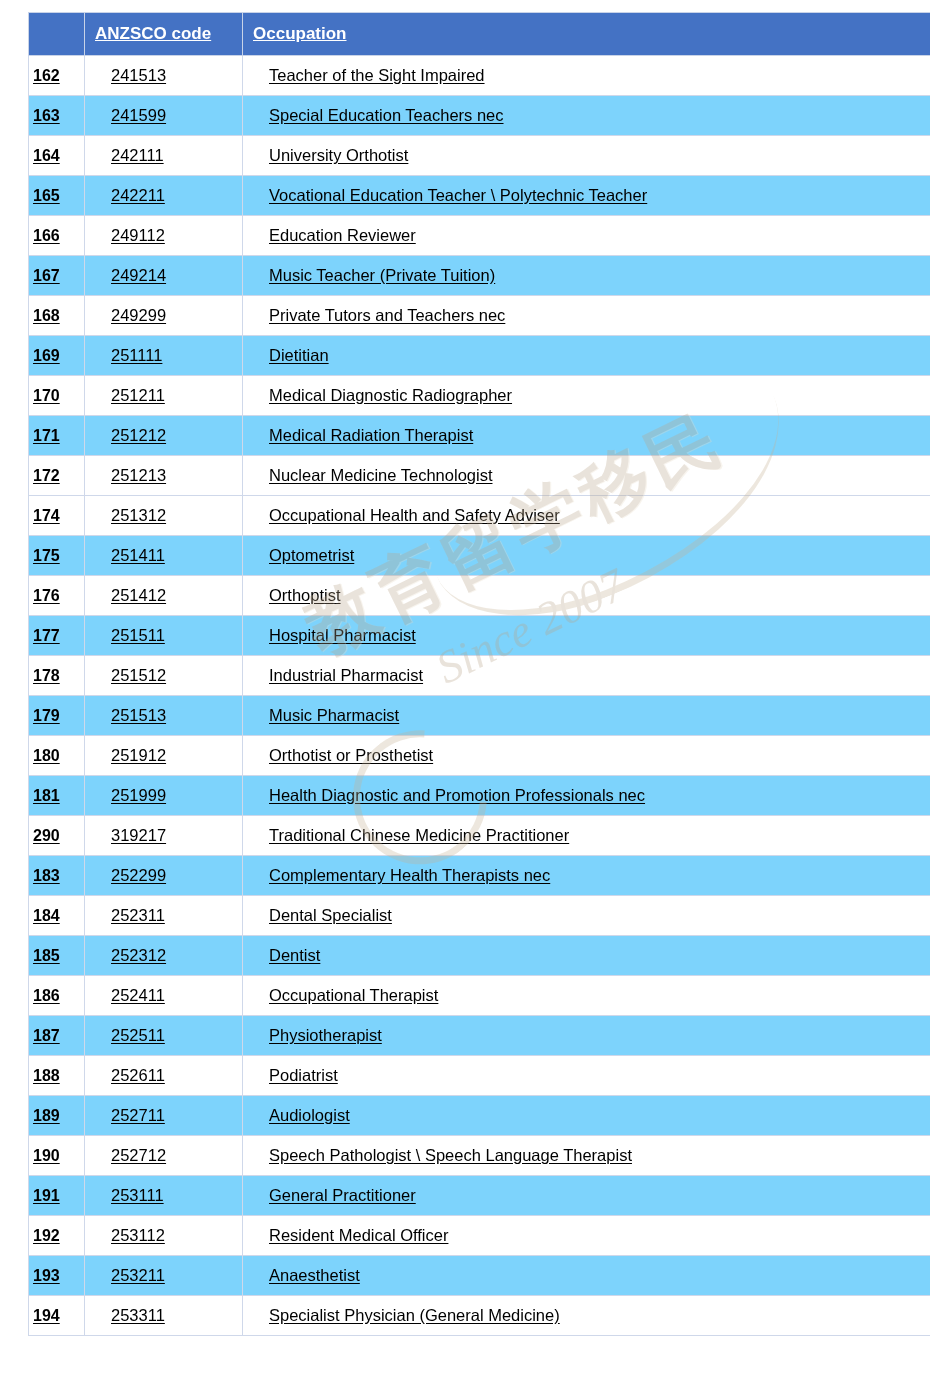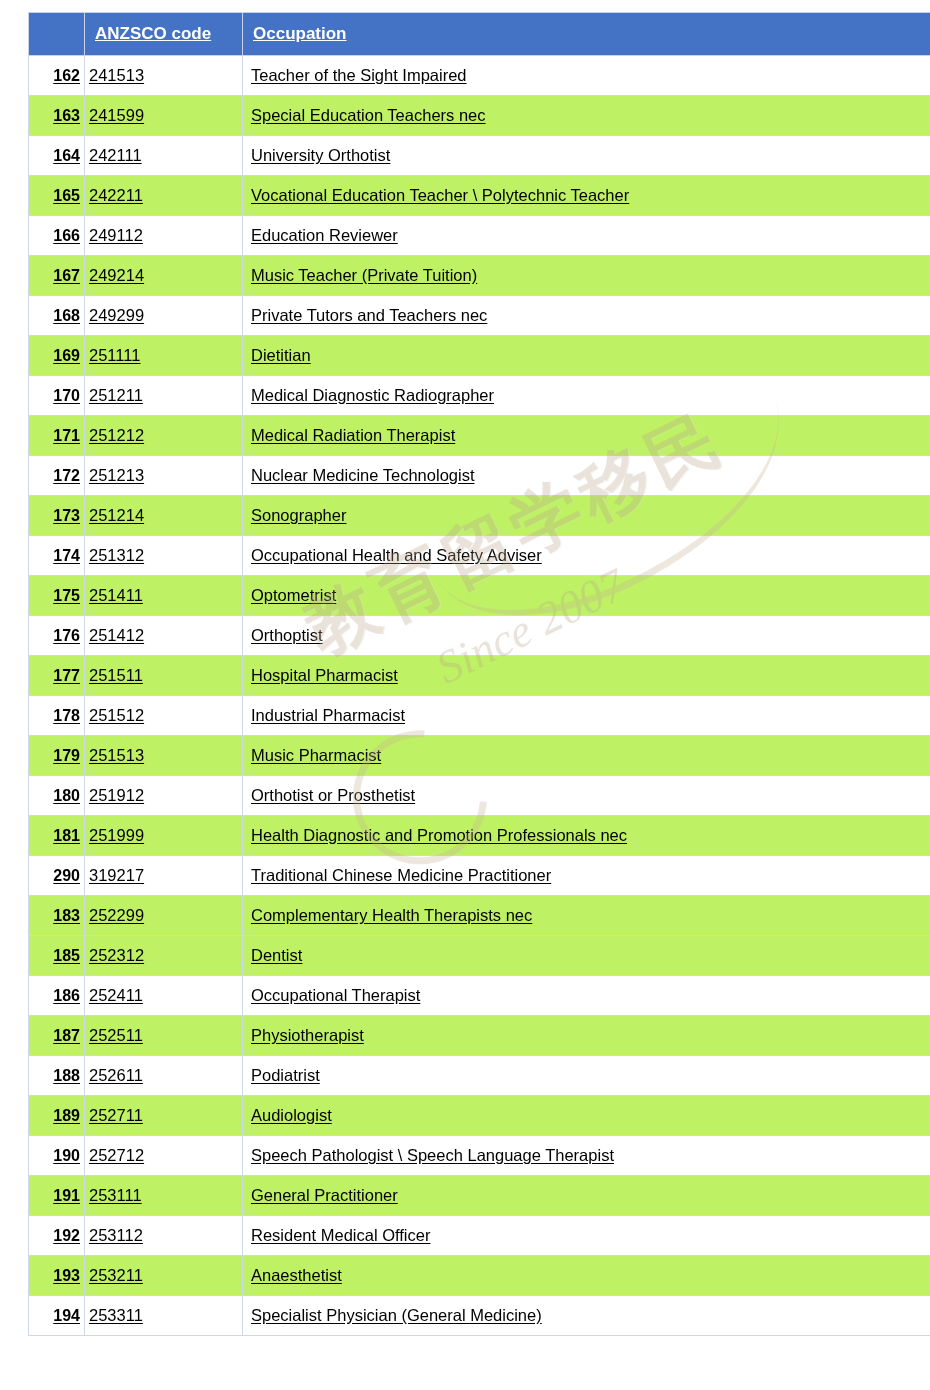--- a/index.html
+++ b/index.html
@@ -53,33 +53,33 @@
     border: 1px solid #cfd8ea;
     padding: 0 10px;
     font-size: 16.5px;
     color: #000000;
     vertical-align: middle;
     background: #ffffff;
     overflow: hidden;
     white-space: nowrap;
   }
   tbody tr.alt td {
-    background: #bef264;
+    background: #7dd3fc;
   }
   tbody td.idx {
-    text-align: right;
+    text-align: left;
     font-weight: bold;
     font-size: 16px;
     padding: 0 4px;
   }
   tbody td.code {
-    padding-left: 4px;
+    padding-left: 26px;
   }
   tbody td.occ {
-    padding-left: 8px;
+    padding-left: 26px;
   }
   tbody td span.u {
     text-decoration: underline;
     text-underline-offset: 2px;
   }
 
   
   #watermark {
     position: absolute;
     left: 0;
@@ -208,25 +208,20 @@
         <tr class="alt">
           <td class="idx"><span class="u">171</span></td>
           <td class="code"><span class="u">251212</span></td>
           <td class="occ"><span class="u">Medical Radiation Therapist</span></td>
         </tr>
         <tr>
           <td class="idx"><span class="u">172</span></td>
           <td class="code"><span class="u">251213</span></td>
           <td class="occ"><span class="u">Nuclear Medicine Technologist</span></td>
         </tr>
-        <tr class="alt">
-          <td class="idx"><span class="u">173</span></td>
-          <td class="code"><span class="u">251214</span></td>
-          <td class="occ"><span class="u">Sonographer</span></td>
-        </tr>
         <tr>
           <td class="idx"><span class="u">174</span></td>
           <td class="code"><span class="u">251312</span></td>
           <td class="occ"><span class="u">Occupational Health and Safety Adviser</span></td>
         </tr>
         <tr class="alt">
           <td class="idx"><span class="u">175</span></td>
           <td class="code"><span class="u">251411</span></td>
           <td class="occ"><span class="u">Optometrist</span></td>
         </tr>
@@ -262,20 +257,25 @@
         </tr>
         <tr>
           <td class="idx"><span class="u">290</span></td>
           <td class="code"><span class="u">319217</span></td>
           <td class="occ"><span class="u">Traditional Chinese Medicine Practitioner</span></td>
         </tr>
         <tr class="alt">
           <td class="idx"><span class="u">183</span></td>
           <td class="code"><span class="u">252299</span></td>
           <td class="occ"><span class="u">Complementary Health Therapists nec</span></td>
+        </tr>
+        <tr>
+          <td class="idx"><span class="u">184</span></td>
+          <td class="code"><span class="u">252311</span></td>
+          <td class="occ"><span class="u">Dental Specialist</span></td>
         </tr>
         <tr class="alt">
           <td class="idx"><span class="u">185</span></td>
           <td class="code"><span class="u">252312</span></td>
           <td class="occ"><span class="u">Dentist</span></td>
         </tr>
         <tr>
           <td class="idx"><span class="u">186</span></td>
           <td class="code"><span class="u">252411</span></td>
           <td class="occ"><span class="u">Occupational Therapist</span></td>

